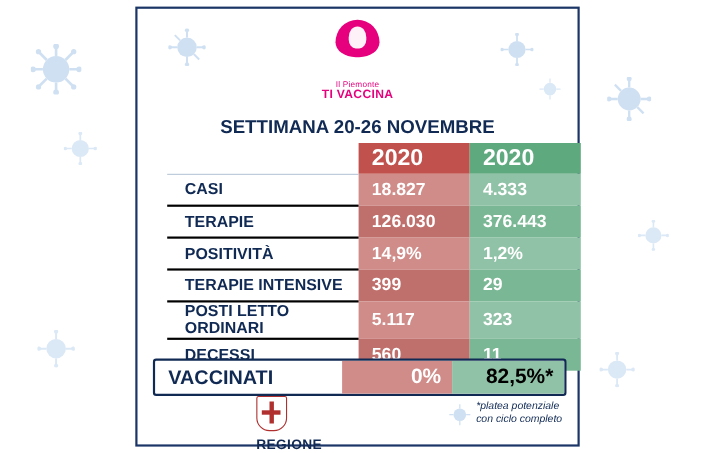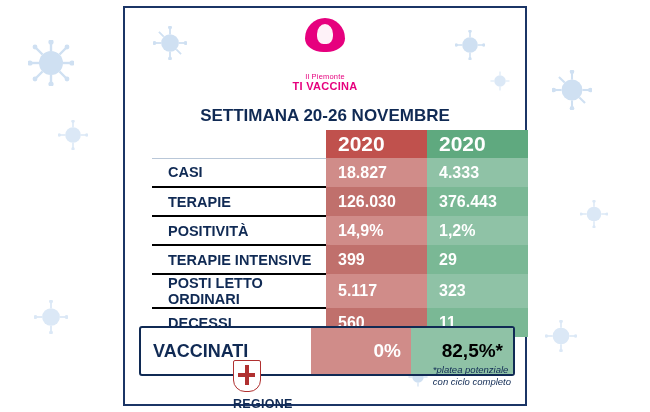--- a/index.html
+++ b/index.html
@@ -152,21 +152,21 @@
   .c2020 { background: #d08c89; }
   .c2021 { background: #8fc2a6; }
   .c2020.alt { background: #c0706c; }
   .c2021.alt { background: #7ab895; }
 
   .vax {
     position: absolute;
     left: 14px;
     top: 318px;
     width: 376px;
-    height: 50px;
+    height: 34px;
     border: 2px solid #102a54;
     border-radius: 3px;
     box-sizing: border-box;
     display: flex;
     align-items: stretch;
     overflow: hidden;
     background: #ffffff;
   }
   .vax-label {
     width: 170px;

